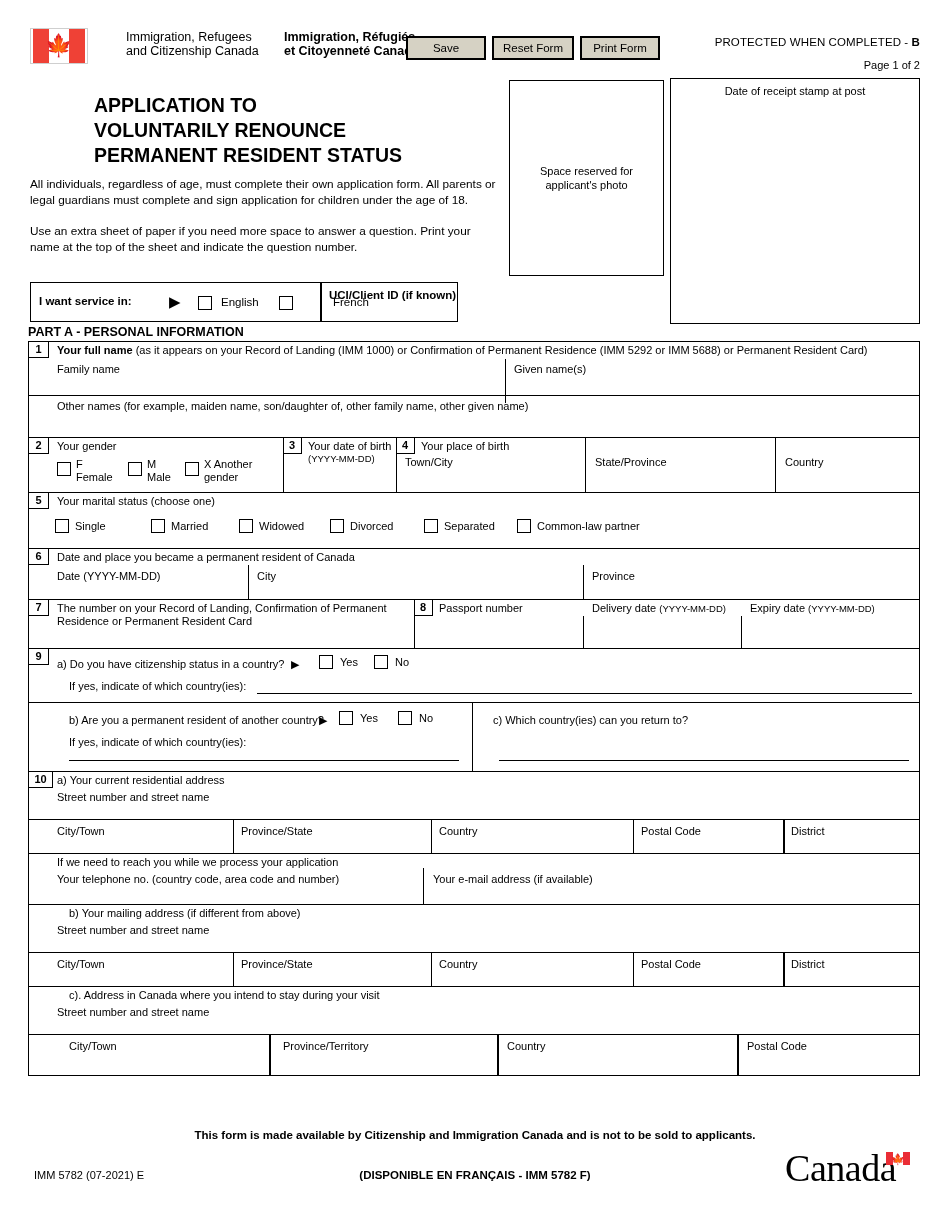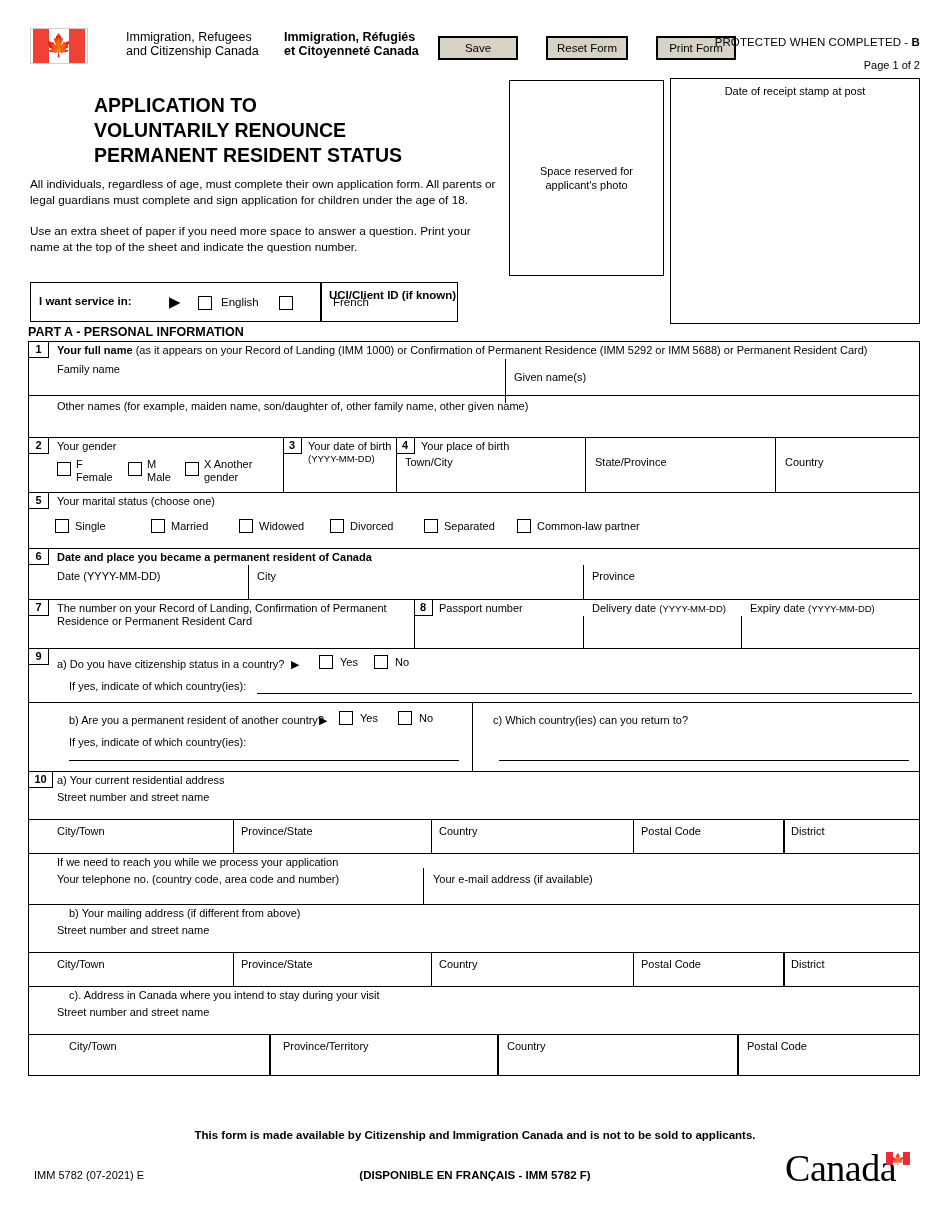--- a/index.html
+++ b/index.html
@@ -18,21 +18,21 @@
   
   .hdr { position: absolute; left: 30px; top: 24px; width: 890px; height: 50px; }
   .flag { position: absolute; left: 0px; top: 4px; width: 58px; height: 36px; border: 1px solid #cfcfcf; background:#fff; }
   .flag .bar { position: absolute; top: 0; width: 16px; height: 100%; background: #ef4136; }
   .flag .bar.l { left: 2px; }
   .flag .bar.r { right: 2px; }
   .flag .leaf { position: absolute; left: 50%; top: 50%; transform: translate(-50%,-50%); font-size: 22px; color: #ef4136; line-height: 1; }
   .wordmark-en { position: absolute; left: 96px; top: 6px; font-size: 12.5px; line-height: 14px; width: 150px; }
   .wordmark-fr { position: absolute; left: 254px; top: 6px; font-size: 12.5px; line-height: 14px; width: 150px; font-weight: bold; }
 
-  .btns { position: absolute; left: 408px; top: 12px; display: flex; gap: 28px; }
+  .btns { position: absolute; left: 376px; top: 12px; display: flex; gap: 6px; }
   .btn {
     background: #d6d2c4; border: 2px solid #000; color: #000;
     font-size: 11.5px; font-family: "Liberation Sans", sans-serif;
     padding: 4px 0; text-align: center; cursor: pointer;
   }
   .btn.save { width: 80px; }
   .btn.reset { width: 82px; }
   .btn.print { width: 80px; }
 
   .protected { position: absolute; right: 0px; top: 12px; font-size: 11.5px; letter-spacing: 0.1px; white-space: nowrap; padding-left: 41px; }
@@ -84,21 +84,21 @@
   .qnum.w2 { width: 24px; }
   .lbl { font-size: 11px; }
   .lbl b { font-weight: bold; }
   .small { font-size: 9.5px; text-align: center; }
   .vline { position: absolute; top: 0; bottom: 0; width: 1px; background: #000; }
 
   
   .q1 { height: 96px; }
   .q1-title { position: absolute; left: 28px; top: 2px; font-size: 11px; }
   .q1-fam { position: absolute; left: 28px; top: 21px; }
-  .q1-giv { position: absolute; left: 485px; top: 21px; margin-top: 8px; }
+  .q1-giv { position: absolute; left: 485px; top: 21px; }
   .q1-vdiv { position: absolute; left: 476px; top: 17px; height: 44px; width: 1px; background: #000; }
   .q1-hdiv { position: absolute; left: 0; right: 0; top: 53px; height: 1px; background: #000; }
   .q1-other { position: absolute; left: 28px; top: 58px; }
 
   
   .q234 { height: 55px; }
   .q2-title { position: absolute; left: 28px; top: 2px; }
   .gend { position: relative; display: flex; align-items: flex-start; gap: 5px; }
   .gend .cb { margin-top: 4px; }
   .gend .two { font-size: 11px; line-height: 12.5px; }
@@ -119,21 +119,21 @@
   .q4-ct { position: absolute; left: 756px; top: 18px; }
 
   
   .q5 { height: 56px; }
   .q5-title { position: absolute; left: 28px; top: 2px; }
   .q5-opts { position: absolute; left: 26px; top: 26px; display: flex; }
   .q5-opt { display: flex; align-items: center; gap: 6px; font-size: 11px; }
 
   
   .q6 { height: 51px; }
-  .q6-title { position: absolute; left: 28px; top: 2px; font-weight: bold; }
+  .q6-title { position: absolute; left: 28px; top: 2px; }
   .q6-date { position: absolute; left: 28px; top: 21px; }
   .q6-div1 { left: 219px; top: 16px; bottom: 0; }
   .q6-city { position: absolute; left: 228px; top: 21px; }
   .q6-div2 { left: 554px; top: 16px; bottom: 0; }
   .q6-prov { position: absolute; left: 563px; top: 21px; }
 
   
   .q78 { height: 49px; }
   .q7-t { position: absolute; left: 28px; top: 2px; width: 355px; line-height: 13px; }
   .q8-num { position: absolute; left: 385px; top: 0; width: 19px; height: 16px; border-right: 1.5px solid #000; border-bottom: 1.5px solid #000; font-weight: bold; font-size: 11px; text-align: center; line-height: 15px; }

